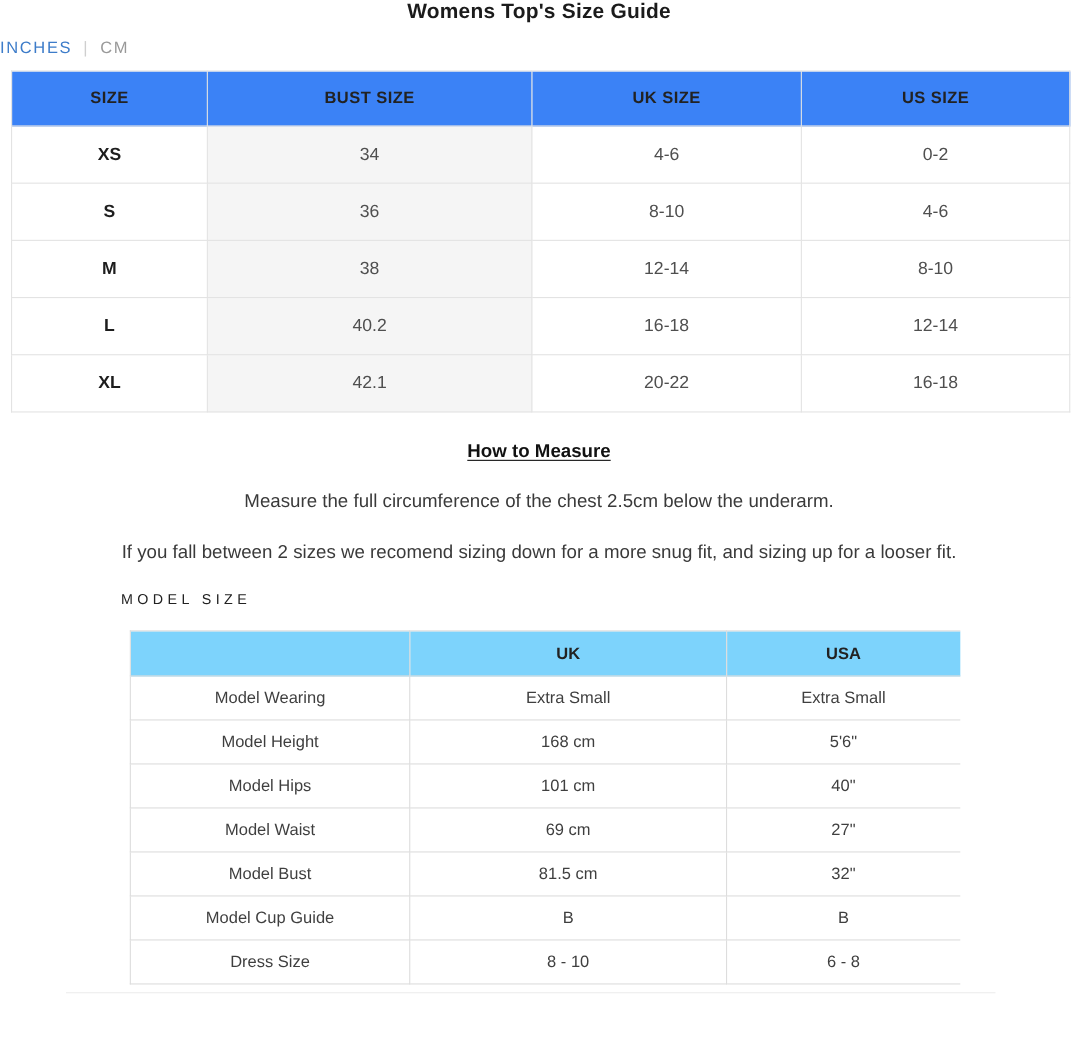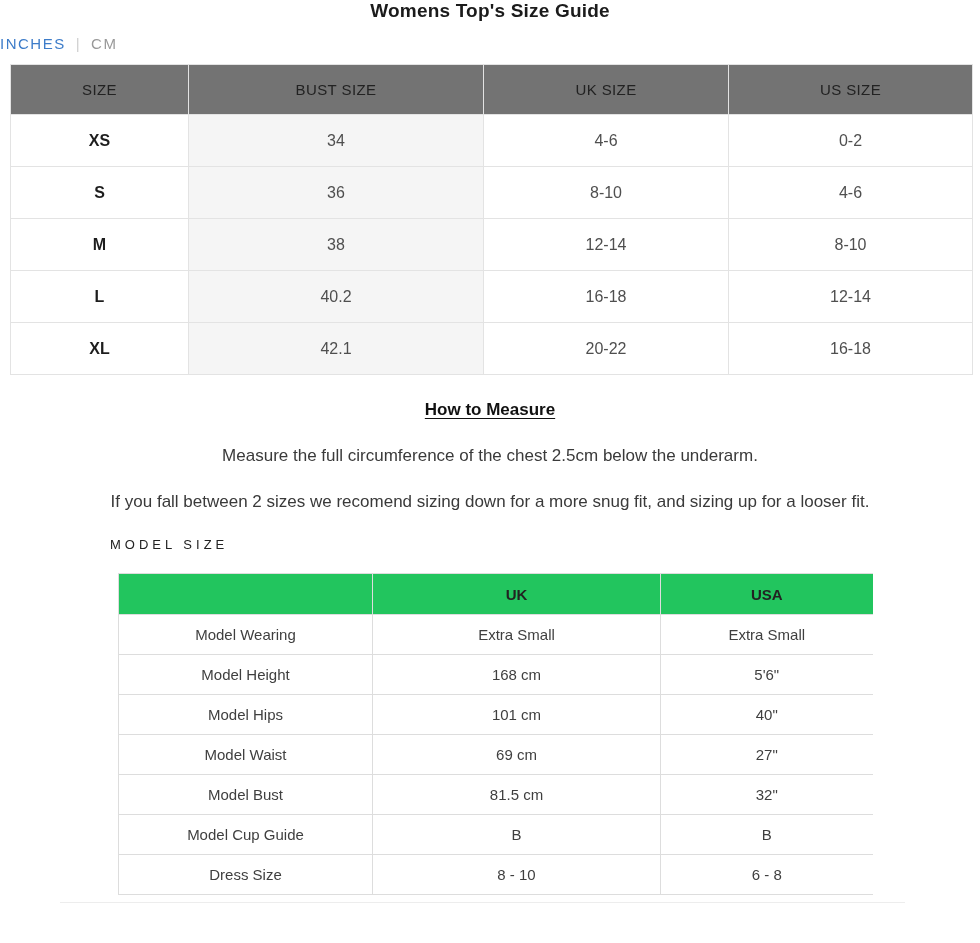--- a/index.html
+++ b/index.html
@@ -41,24 +41,24 @@
     width: 962px;
     border-collapse: collapse;
     table-layout: fixed;
   }
   .size-table th, .size-table td {
     border: 1px solid #e3e3e3;
     text-align: center;
     padding: 0;
   }
   .size-table th {
-    background: #737373;
+    background: #3b82f6;
     height: 50px;
     font-size: 15px;
-    font-weight: normal;
+    font-weight: bold;
     color: #222;
     letter-spacing: .4px;
   }
   .size-table td {
     height: 52px;
     font-size: 16px;
     color: #4f4f4f;
   }
   .size-table td.col-size { font-weight: bold; color: #1d1d1d; }
   .size-table td.col-bust { background: #f5f5f5; }
@@ -99,21 +99,21 @@
     border: 1px solid #dddddd;
     text-align: center;
     padding: 0;
     font-size: 15px;
   }
   .model-table th:last-child, .model-table td:last-child { border-right: none; }
   .model-table th {
     height: 41px;
     font-weight: bold;
     color: #222;
-    background: #22c55e;
+    background: #7dd3fc;
   }
   .model-table td {
     height: 40px;
     color: #3f3f3f;
   }
 
   .bottom-divider {
     margin: 7px 0 0 60px;
     width: 845px;
     height: 1px;

